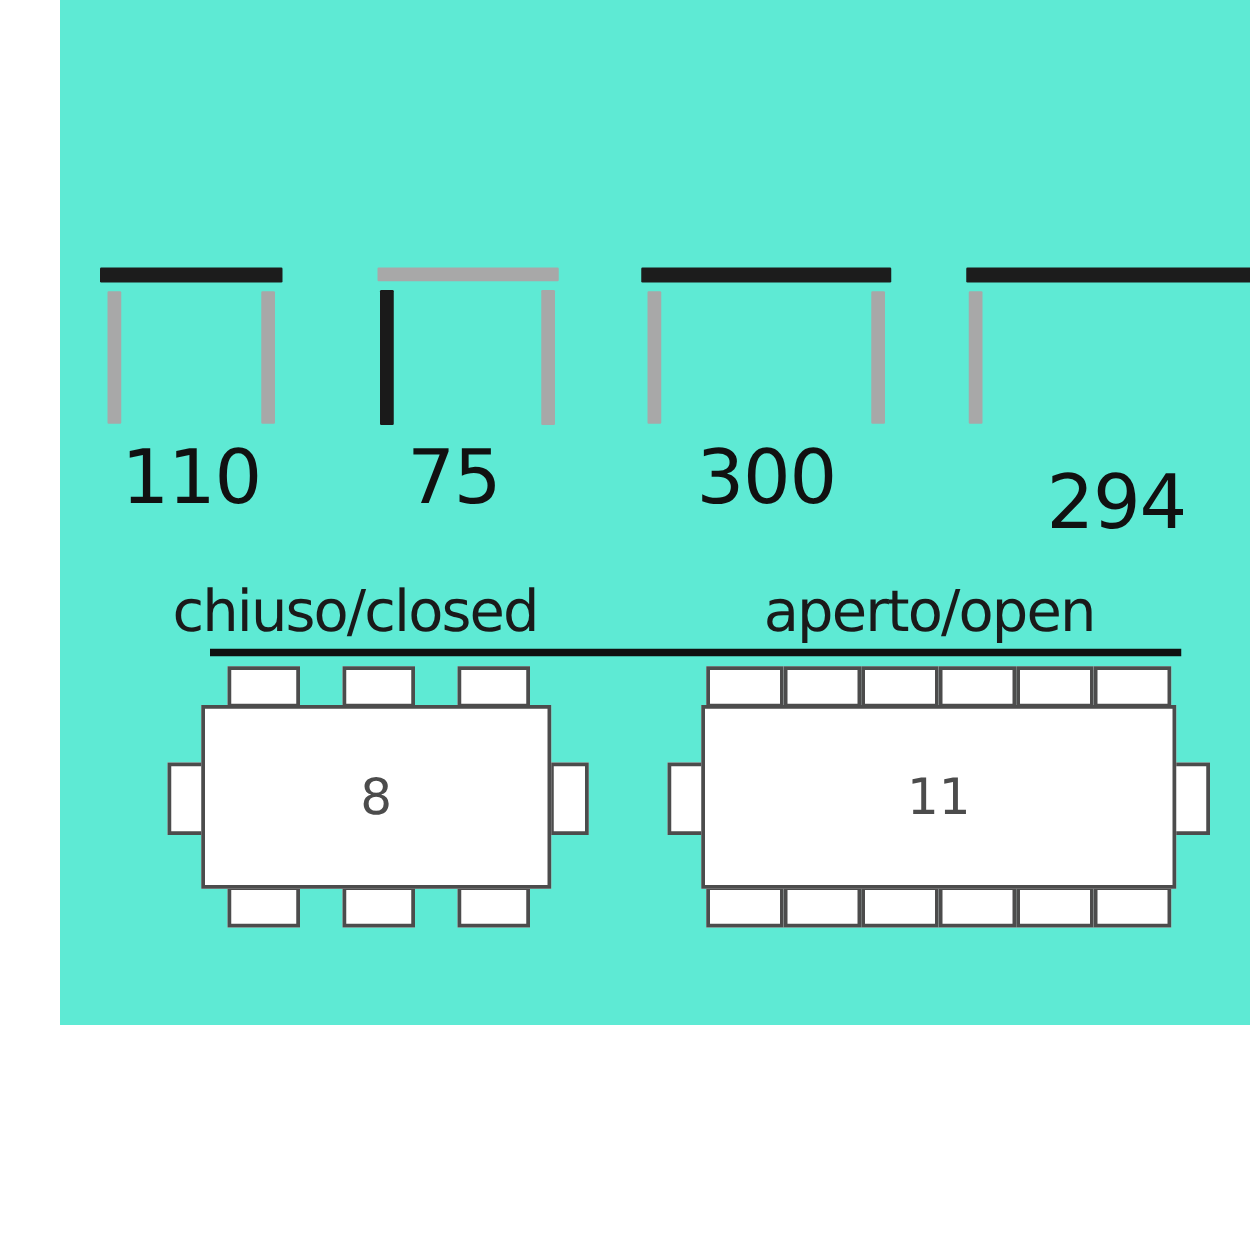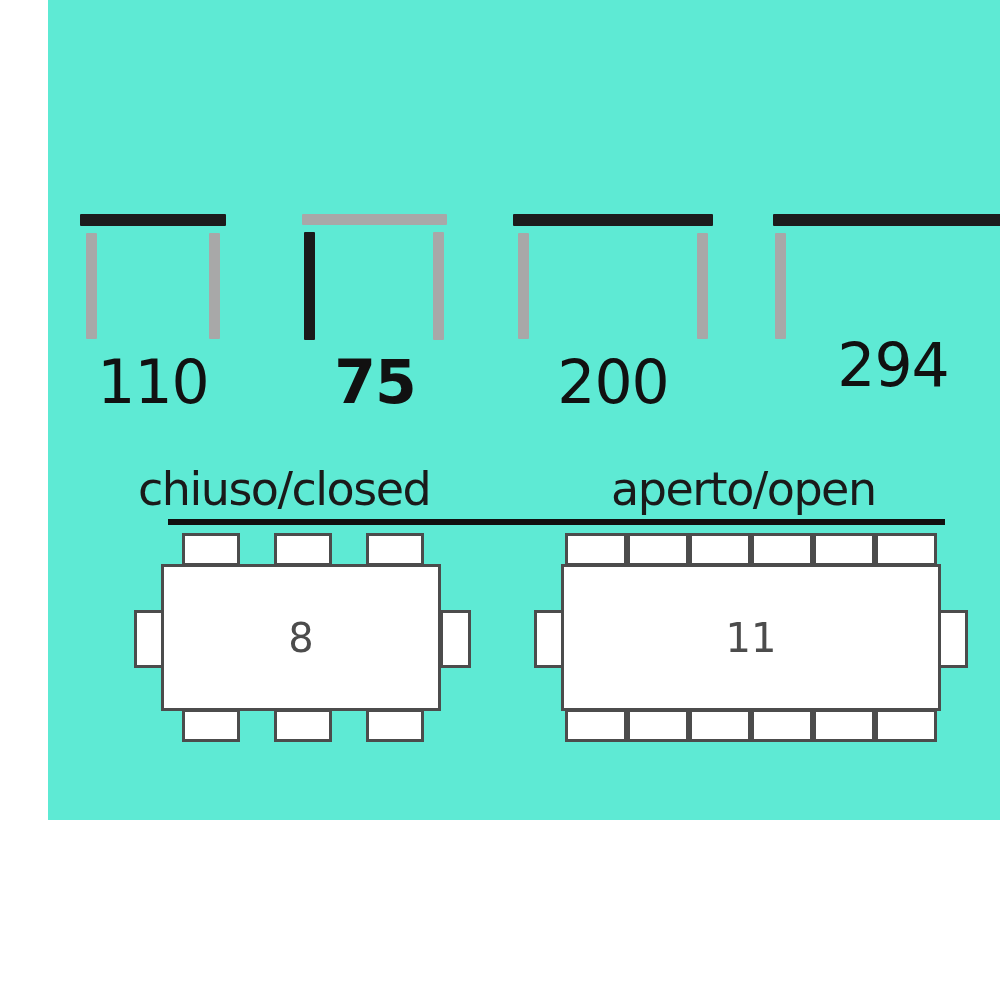--- a/index.html
+++ b/index.html
@@ -114,35 +114,35 @@
     <div class="elev-leg light" style="left:6px; top:19px; height:106px;"></div>
     <div class="elev-leg light" style="left:129px; top:19px; height:106px;"></div>
   </div>
   <div class="dim-number" style="left:22px; top:352px; width:166px;">110</div>
 
   <div class="elev" style="left:254px; top:214px; width:145px; height:126px;">
     <div class="elev-top light" style="width:145px;"></div>
     <div class="elev-leg dark" style="left:2px; top:18px; height:108px;"></div>
     <div class="elev-leg light" style="left:131px; top:18px; height:108px;"></div>
   </div>
-  <div class="dim-number" style="left:244px; top:352px; width:166px;font-weight:bold;">75</div>
+  <div class="dim-number" style="left:232px; top:352px; width:166px;">75</div>
 
   <div class="elev" style="left:465px; top:214px; width:200px; height:126px;">
     <div class="elev-top dark" style="width:200px;"></div>
     <div class="elev-leg light" style="left:5px; top:19px; height:106px;"></div>
     <div class="elev-leg light" style="left:184px; top:19px; height:106px;"></div>
   </div>
-  <div class="dim-number" style="left:482px; top:352px; width:166px;">200</div>
+  <div class="dim-number" style="left:482px; top:352px; width:166px;">300</div>
 
   <div class="elev" style="left:725px; top:214px; width:240px; height:126px;">
     <div class="elev-top dark" style="width:240px;"></div>
     <div class="elev-leg light" style="left:2px; top:19px; height:106px;"></div>
     <div class="elev-leg light" style="left:227px; top:19px; height:106px;"></div>
   </div>
-  <div class="dim-number" style="left:762px; top:335px; width:166px;">294</div>
+  <div class="dim-number" style="left:762px; top:372px; width:166px;">294</div>
 
   <div class="caption" style="left:563px; top:466px;">aperto/open</div>
 
   <div class="caption" style="left:90px; top:466px;">chiuso/closed</div>
 
   <div class="divider-rule" style="left:120px; top:519px; width:777px;"></div>
 
   <div class="plan" style="left:86px; top:533px; width:332px; height:210px;">
 
     <div class="seat" style="left:48px;  top:0px; width:58px; height:33px;"></div>

